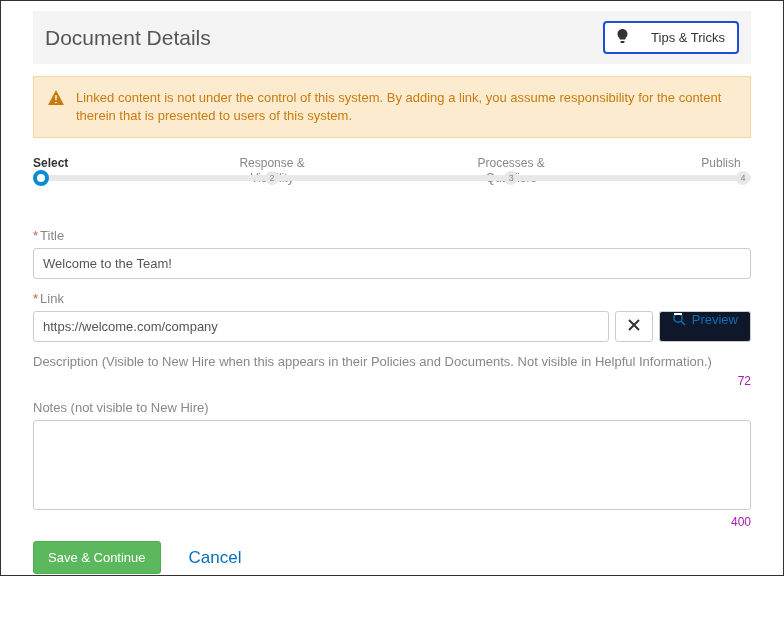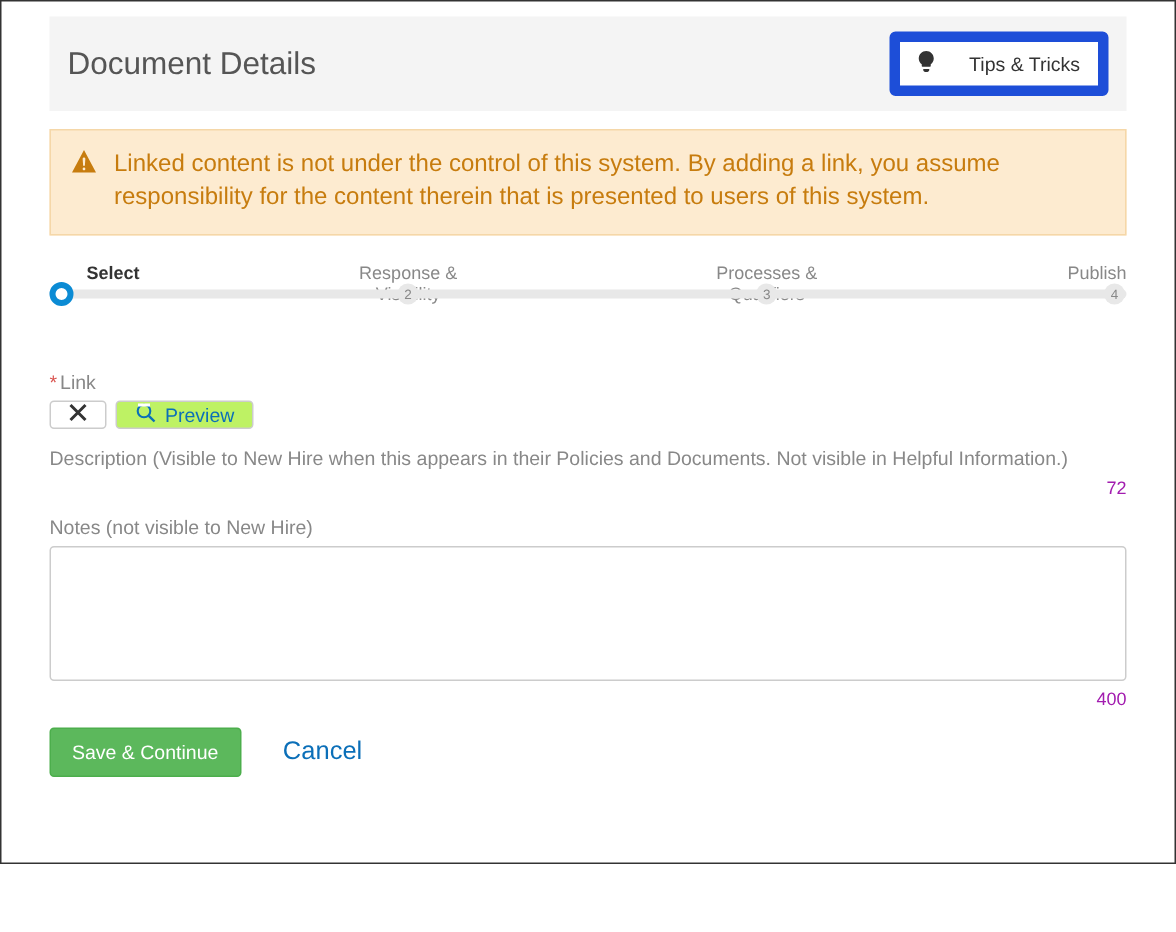--- a/index.html
+++ b/index.html
@@ -1,41 +1,41 @@
 <!DOCTYPE html>
 <html><head>
 <meta charset="utf-8">
 <style>
 * { box-sizing: border-box; margin: 0; padding: 0; }
 body { font-family: -apple-system, BlinkMacSystemFont, "Segoe UI", Arial, sans-serif; font-size: 13px; color: #333; background: #fff; }
 .container { width: 784px; height: 576px; border: 1px solid #333; padding: 10px 32px; overflow: hidden; }
 .header-bar { background: #f4f4f4; display: flex; justify-content: space-between; align-items: center; padding: 10px 12px; margin-bottom: 12px; }
 .page-title { font-size: 21px; font-weight: 400; color: #555; }
-.tips-btn { background: #fff; border: 7px solid #1d4ed8; border-radius: 4px; padding: 6px 12px; font-size: 13px; color: #333; cursor: pointer; display: flex; align-items: center; gap: 23px; }
+.tips-btn { background: #fff; border: 2px solid #1d4ed8; border-radius: 4px; padding: 6px 12px; font-size: 13px; color: #333; cursor: pointer; display: flex; align-items: center; gap: 23px; }
 .tips-btn svg { width: 11px; height: 14px; }
 .alert-warning { background: #fdebd0; border: 1px solid #f5d7a8; padding: 12px 14px; display: flex; gap: 12px; margin-bottom: 18px; }
 .alert-warning svg { width: 16px; height: 16px; flex-shrink: 0; margin-top: 1px; }
-.alert-text { color: #c77c0e; font-size: 16px; line-height: 1.4; }
+.alert-text { color: #c77c0e; font-size: 13px; line-height: 1.4; }
 .stepper { position: relative; margin-bottom: 24px; height: 48px; }
 .step-labels { display: flex; justify-content: space-between; font-size: 12px; color: #888; margin-bottom: 4px; }
 .step-label { text-align: center; line-height: 1.2; }
-.step-label.first { text-align: right; color: #333; font-weight: 700; }
-.step-label.last { text-align: right; }
+.step-label.first { text-align: left; color: #333; font-weight: 700; }
+.step-label.last { }
 .step-track { position: relative; height: 6px; background: #e8e8e8; border-radius: 3px; margin-top: 2px; }
 .step-marker { position: absolute; top: 50%; transform: translate(-50%, -50%); width: 14px; height: 14px; border-radius: 50%; background: #e8e8e8; color: #888; font-size: 9px; display: flex; align-items: center; justify-content: center; }
 .step-marker.active { width: 16px; height: 16px; background: #fff; border: 4px solid #0b8bd4; left: 8px; }
 .form-group { margin-bottom: 12px; }
 .form-label { display: block; font-size: 13px; color: #888; margin-bottom: 5px; }
 .req { color: #d9534f; margin-right: 2px; }
 .text-input { width: 100%; border: 1px solid #ccc; border-radius: 3px; padding: 7px 9px; font-size: 13px; color: #555; font-family: inherit; }
 .link-row { display: flex; gap: 6px; }
 .link-row .text-input { flex: 1; }
 .icon-btn { border: 1px solid #ccc; border-radius: 3px; background: #fff; width: 38px; display: flex; align-items: center; justify-content: center; cursor: pointer; }
 .icon-btn svg { width: 12px; height: 12px; }
-.preview-btn { border: 1px solid #ccc; border-radius: 3px; background: #bef264; padding: 0 12px; display: flex; align-items: center; gap: 6px; cursor: pointer; color: #0b6fb8; font-size: 13px; }
+.preview-btn { border: 1px solid #ccc; border-radius: 3px; background: #0f172a; padding: 0 12px; display: flex; align-items: flex-start; gap: 6px; cursor: pointer; color: #0b6fb8; font-size: 13px; }
 .preview-btn svg { width: 14px; height: 14px; }
 .textarea { width: 100%; border: 1px solid #ccc; border-radius: 3px; padding: 7px 9px; font-size: 13px; color: #555; font-family: inherit; resize: none; }
 .char-count { text-align: right; font-size: 12px; color: #a21caf; margin-top: 2px; }
 .actions { display: flex; align-items: center; gap: 28px; margin-top: 8px; }
 .save-btn { background: #5cb85c; border: 1px solid #4cae4c; color: #fff; border-radius: 3px; padding: 8px 14px; font-size: 13px; cursor: pointer; }
 .cancel-link { color: #0b6fb8; font-size: 17px; cursor: pointer; text-decoration: none; }
 </style>
 </head>
 <body>
 
@@ -70,24 +70,29 @@
       <div class="step-label last" style="width:60px">Publish</div>
     </div>
     <div class="step-track">
       <div class="step-marker active"></div>
       <div class="step-marker" style="left:33.3%">2</div>
       <div class="step-marker" style="left:66.6%">3</div>
       <div class="step-marker" style="left:calc(100% - 8px)">4</div>
     </div>
   </div>
 
+  <div class="form-group">
+    <label class="form-label"><span class="req">*</span><span>Title</span></label>
+    <input class="text-input" type="text" value="Welcome to the Team!" style="">
+  </div>
 
   <div class="form-group">
     <label class="form-label"><span class="req">*</span><span>Link</span></label>
     <div class="link-row">
+      <input class="text-input" type="text" value="https://welcome.com/company" style="">
       <button class="icon-btn">
         <span>
           <svg viewBox="0 0 12 12">
               <path stroke="#333" stroke-width="2" fill="none" d="M1 1l10 10M11 1L1 11"></path>
             </svg>
         </span>
       </button>
       <button class="preview-btn">
         <span>
           <svg viewBox="0 0 14 14">

